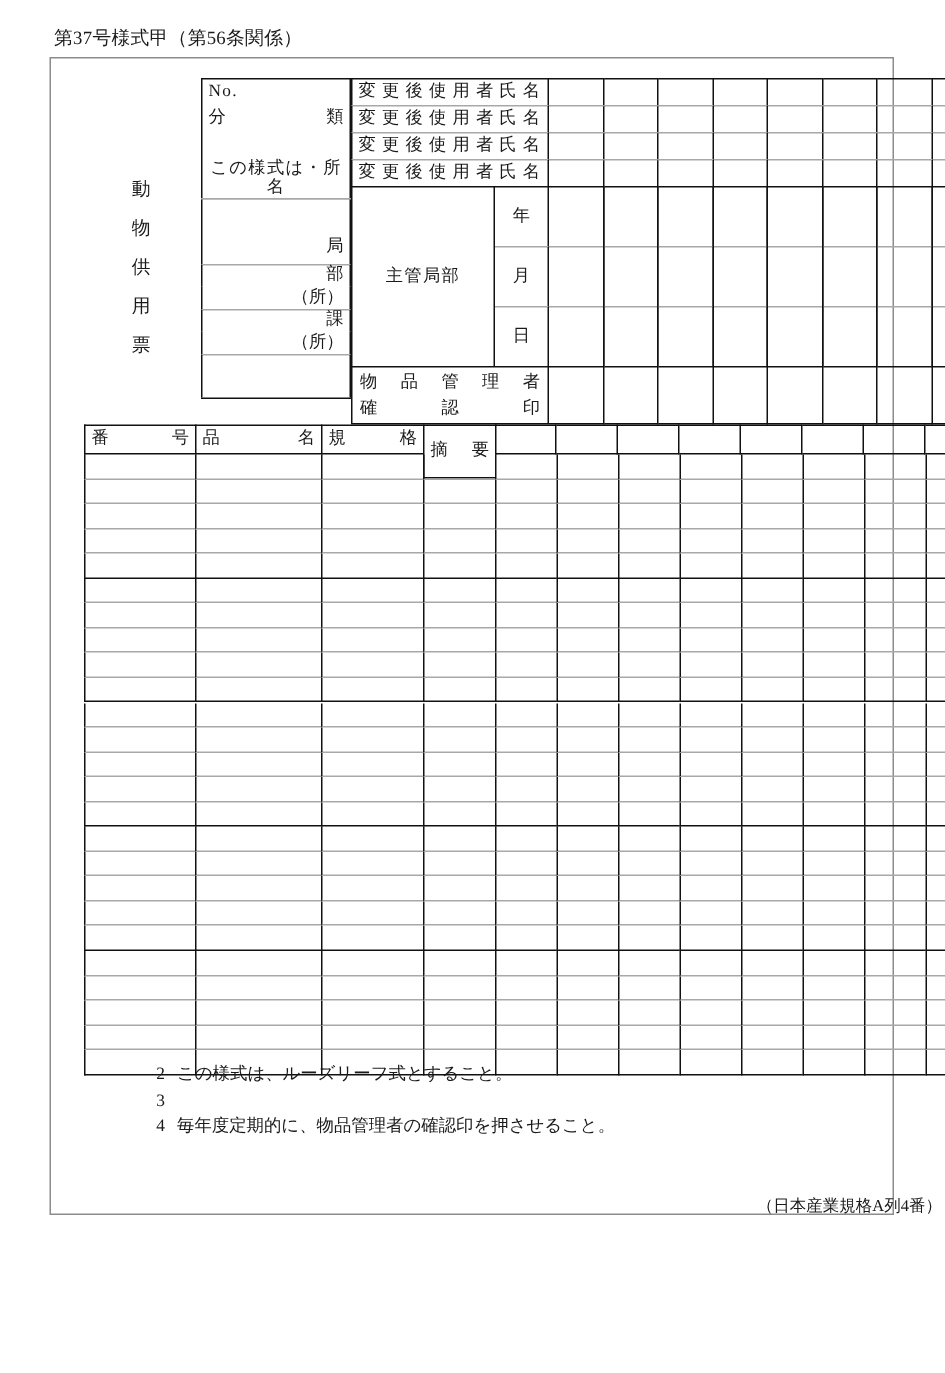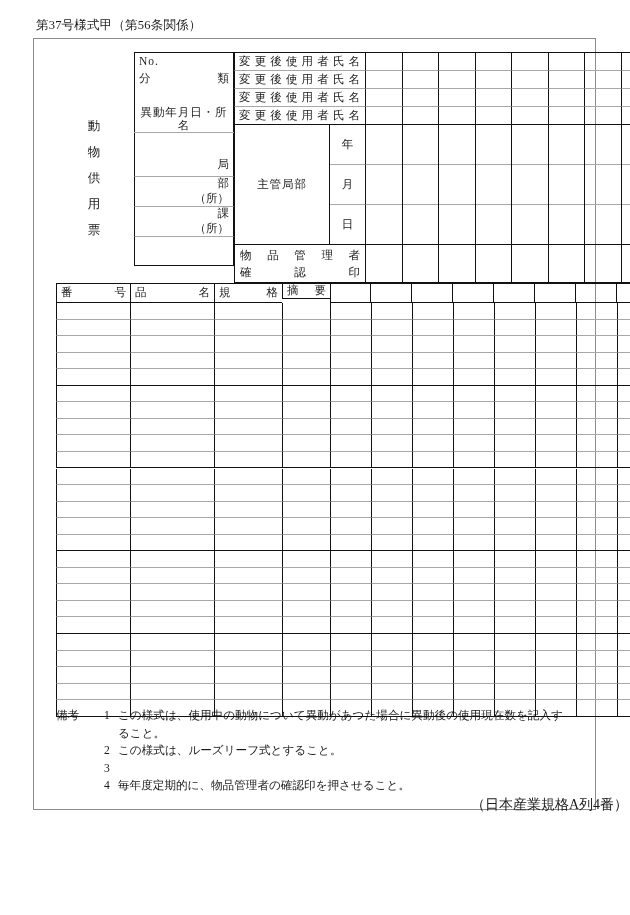--- a/index.html
+++ b/index.html
@@ -123,21 +123,21 @@
     flex: 1;
   }
   .remark-cont {
     padding-left: 62px;
   }
 
   .footer-note {
     position: absolute;
     right: 38px;
     top: 796px;
-    font-size: 14px;
+    font-size: 11px;
     white-space: nowrap;
   }
 </style>
 </head>
 <body>
 
 <div id="page">
 
   <div class="page-border"></div>
 
@@ -155,21 +155,21 @@
       <div class="cell b-l b-r b-t" style="left: 134px; top: 52px; width: 100px; height: 18px;">
         <div class="lbl sp-sm">No.</div>
       </div>
       <div class="cell b-l b-r " style="left: 134px; top: 70px; width: 100px; height: 18px;">
         <div class="lbl just">分　　類</div>
       </div>
       <div class="cell b-l b-r " style="left: 134px; top: 88px; width: 100px; height: 18px;">
         <div class="lbl "></div>
       </div>
       <div class="cell b-l b-r " style="left: 134px; top: 106px; width: 100px; height: 26px;">
-        <div class="lbl center sp-sm">異動年月日・所名</div>
+        <div class="lbl center sp-sm">この様式は・所名</div>
       </div>
       <div class="cell b-l b-r thin-t" style="left: 134px; top: 132px; width: 100px; height: 22px;">
         <div class="lbl "></div>
       </div>
       <div class="cell b-l b-r " style="left: 134px; top: 154px; width: 100px; height: 22px;">
         <div class="lbl right">局</div>
       </div>
       <div class="cell b-l b-r thin-t" style="left: 134px; top: 176px; width: 100px; height: 15px;">
         <div class="lbl right">部</div>
       </div>
@@ -294,21 +294,21 @@
   <div id="main-table">
       <div class="cell b-l b-t b-b" style="left: 56px; top: 283px; width: 74px; height: 20px;">
         <div class="lbl just">番　号</div>
       </div>
       <div class="cell b-l b-t b-b" style="left: 130px; top: 283px; width: 84px; height: 20px;">
         <div class="lbl just">品　　　名</div>
       </div>
       <div class="cell b-l b-t b-b" style="left: 214px; top: 283px; width: 68px; height: 20px;">
         <div class="lbl just">規　　格</div>
       </div>
-      <div class="cell b-l b-t b-b" style="left: 282px; top: 283px; width: 48px; height: 16px;">
+      <div class="cell b-l b-t b-b" style="left: 282px; top: 283px; width: 48px; height: 36px;">
         <div class="lbl just">摘　要</div>
       </div>
       <div class="cell b-l b-t b-b" style="left: 330px; top: 283px; width: 0px; height: 20px;"></div>
       <div class="cell b-t b-b b-r" style="left: 330px; top: 283px; width: 41px; height: 20px;"></div>
       <div class="cell b-t b-b b-r" style="left: 371px; top: 283px; width: 41px; height: 20px;"></div>
       <div class="cell b-t b-b b-r" style="left: 412px; top: 283px; width: 41px; height: 20px;"></div>
       <div class="cell b-t b-b b-r" style="left: 453px; top: 283px; width: 41px; height: 20px;"></div>
       <div class="cell b-t b-b b-r" style="left: 494px; top: 283px; width: 41px; height: 20px;"></div>
       <div class="cell b-t b-b b-r" style="left: 535px; top: 283px; width: 41px; height: 20px;"></div>
       <div class="cell b-t b-b b-r" style="left: 576px; top: 283px; width: 41px; height: 20px;"></div>
@@ -609,26 +609,20 @@
       <div class="cell b-l b-b" style="left: 371px; top: 700.2px; width: 41px; height: 16.55px;"></div>
       <div class="cell b-l b-b" style="left: 412px; top: 700.2px; width: 41px; height: 16.55px;"></div>
       <div class="cell b-l b-b" style="left: 453px; top: 700.2px; width: 41px; height: 16.55px;"></div>
       <div class="cell b-l b-b" style="left: 494px; top: 700.2px; width: 41px; height: 16.55px;"></div>
       <div class="cell b-l b-b" style="left: 535px; top: 700.2px; width: 41px; height: 16.55px;"></div>
       <div class="cell b-l b-b" style="left: 576px; top: 700.2px; width: 41px; height: 16.55px;"></div>
       <div class="cell b-l b-b b-r" style="left: 617px; top: 700.2px; width: 41px; height: 16.55px;"></div>
     </div>
 
   <div class="remarks">
-    <div class="remark-row">
-      <div class="remark-head">備考</div>
-      <div class="remark-num">1</div>
-      <div class="remark-text">この様式は、使用中の動物について異動があつた場合に異動後の使用現在数を記入す</div>
-    </div>
-    <div class="remark-cont">ること。</div>
 
     <div class="remark-row">
       <div class="remark-head"></div>
       <div class="remark-num">2</div>
       <div class="remark-text">この様式は、ルーズリーフ式とすること。</div>
     </div>
 
     <div class="remark-row">
       <div class="remark-head"></div>
       <div class="remark-num">3</div>

